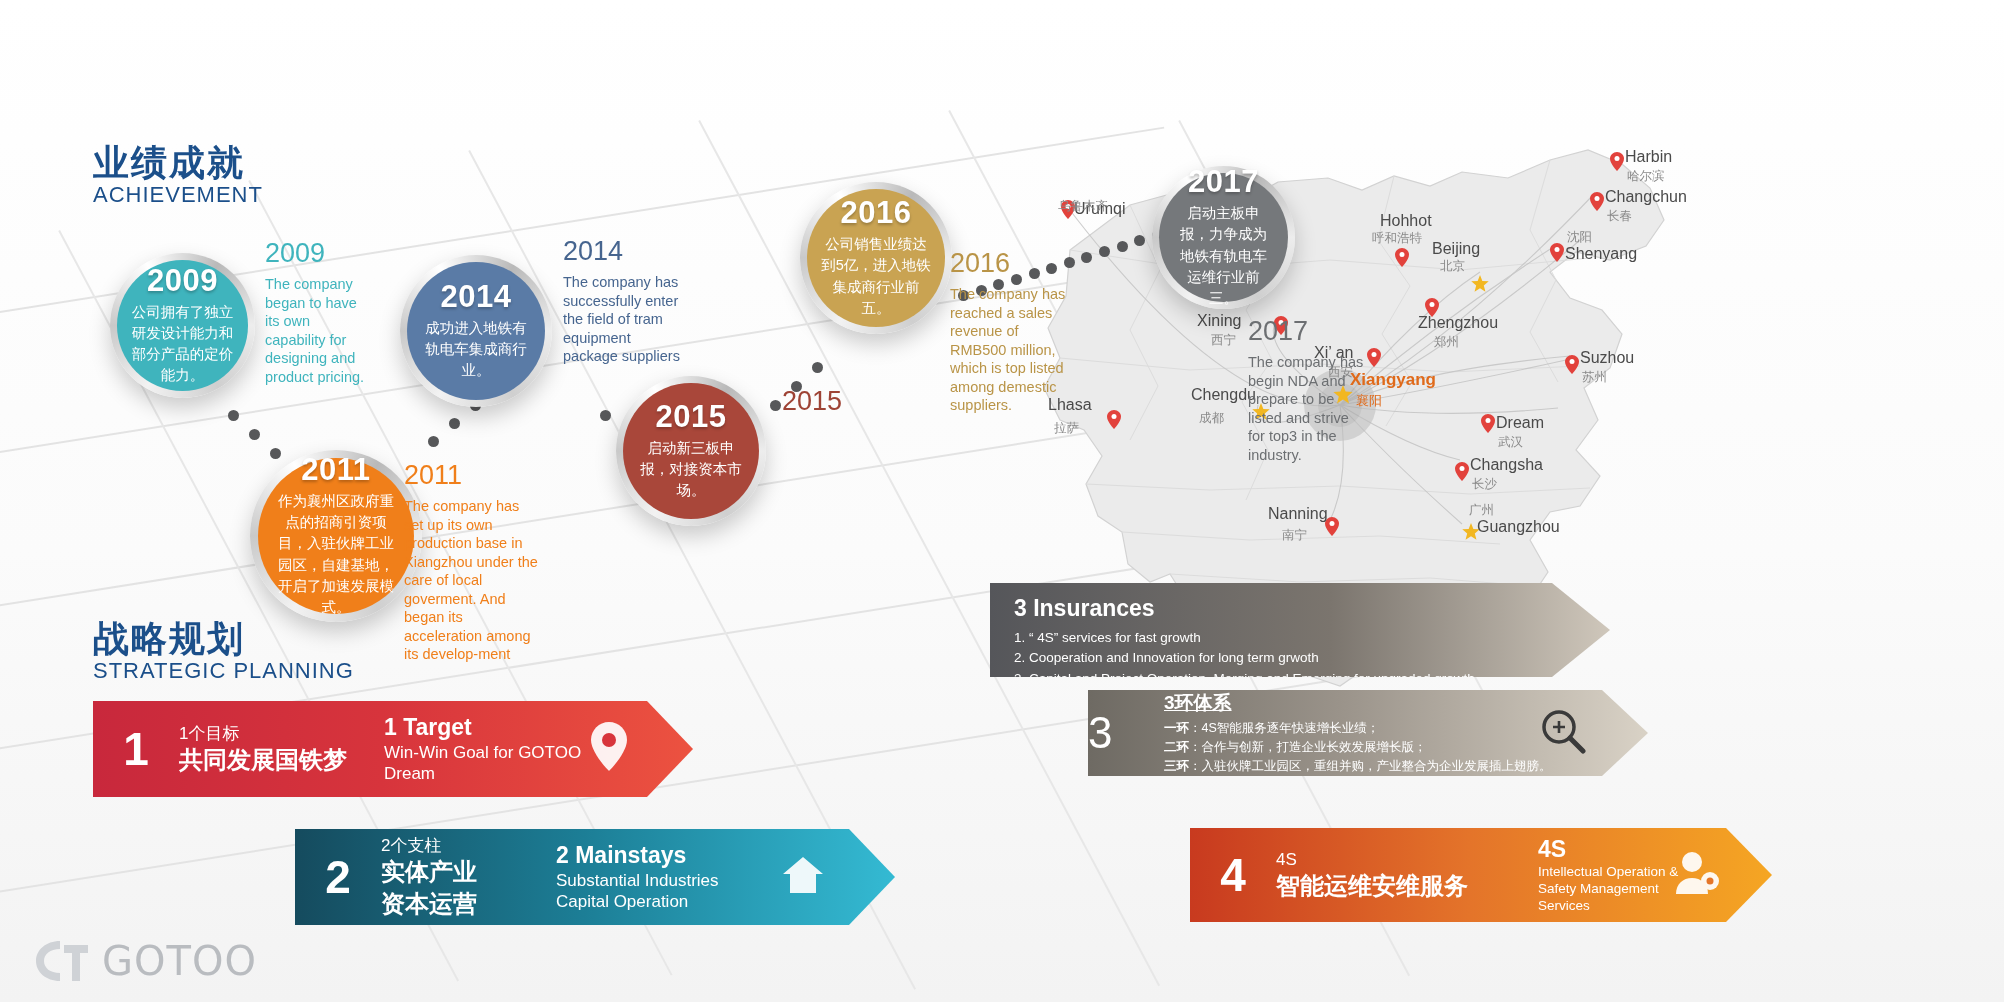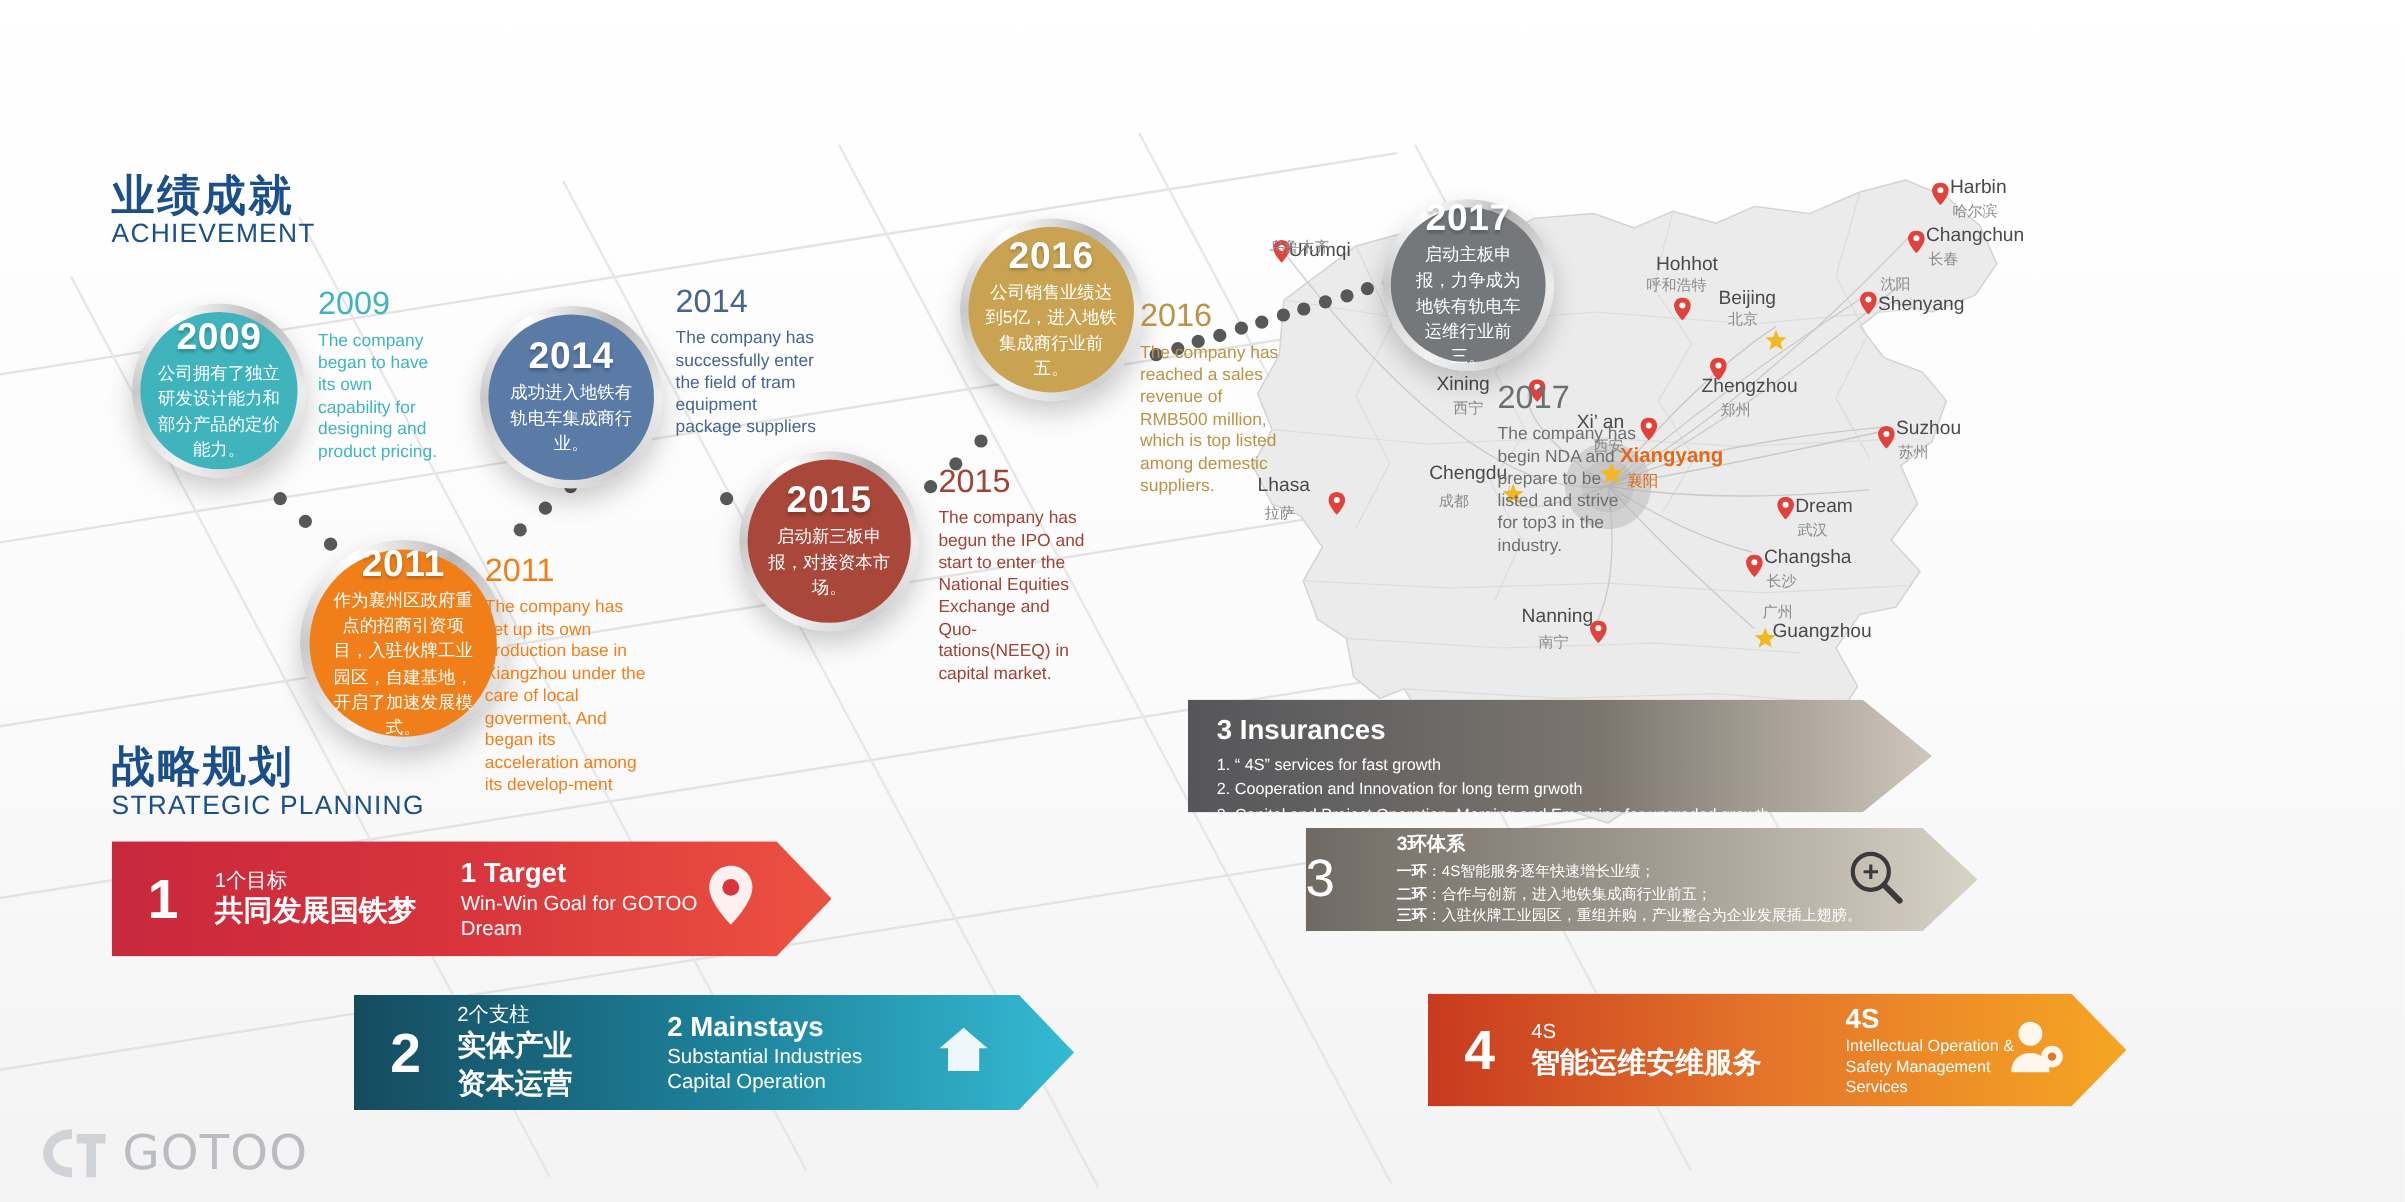--- a/index.html
+++ b/index.html
@@ -286,21 +286,20 @@
 
   <div class="circ" style="left:616px;top:376px;width:150px;height:150px;">
     <div class="ring"></div>
     <div class="inner" style="inset:7px;background:#a9473a;">
       <div class="yr">2015</div>
       <div class="cn">启动新三板申报，对接资本市场。</div>
     </div>
   </div>
   <div class="ylab" style="left:782px;top:388px;width:122px;color:#9e4335;">
     <div class="y">2015</div>
-    <div class="d">The company has begun the IPO and start to enter the National Equities Exchange and Quo-tations(NEEQ) in capital market.</div>
   </div>
 
   <div class="circ" style="left:800px;top:182px;width:152px;height:152px;">
     <div class="ring"></div>
     <div class="inner" style="inset:7px;background:#c9a352;">
       <div class="yr">2016</div>
       <div class="cn">公司销售业绩达到5亿，进入地铁集成商行业前五。</div>
     </div>
   </div>
   <div class="ylab" style="left:950px;top:250px;width:118px;color:#b99447;">
@@ -362,26 +361,26 @@
     <div style="margin-top:6px;">
       <div class="li">1. “ 4S” services for fast growth</div>
       <div class="li">2. Cooperation and Innovation for long term grwoth</div>
       <div class="li">3. Capital and Project Operation, Merging and Emerging for upgraded growth</div>
     </div>
   </div>
 
   <div class="bar3" style="left:1088px;top:690px;width:560px;height:86px;background:linear-gradient(90deg,#6e6a63 0%,#9a938a 45%,#d9d2c6 100%);">
     <div class="num" style="width:76px;font-size:44px;">3</div>
     <div style="flex:1;">
-      <div style="font-size:16px;font-weight:bold;margin-bottom:3px;">3环体系</div>
+      <div style="font-size:19px;font-weight:bold;margin-bottom:3px;text-decoration:underline;">3环体系</div>
       <div style="font-size:12.5px;line-height:1.5;">
         <b>一环</b><span>：4S智能服务逐年快速增长业绩；</span>
       </div>
       <div style="font-size:12.5px;line-height:1.5;">
-        <b>二环</b><span>：合作与创新，进入地铁集成商行业前五；</span>
+        <b>二环</b><span>：合作与创新，打造企业长效发展增长版；</span>
       </div>
       <div style="font-size:12.5px;line-height:1.5;">
         <b>三环</b><span>：入驻伙牌工业园区，重组并购，产业整合为企业发展插上翅膀。</span>
       </div>
     </div>
     <span style="position:absolute;right:62px;top:50%;transform:translateY(-50%);">
       <svg width="46" height="46" viewBox="0 0 46 46">
         <circle cx="19" cy="19" r="15" fill="none" stroke="#3a3a3a" stroke-width="3.5"></circle>
         <line x1="30" y1="30" x2="43" y2="43" stroke="#3a3a3a" stroke-width="5" stroke-linecap="round"></line>
         <line x1="13" y1="19" x2="25" y2="19" stroke="#3a3a3a" stroke-width="2.6"></line>

